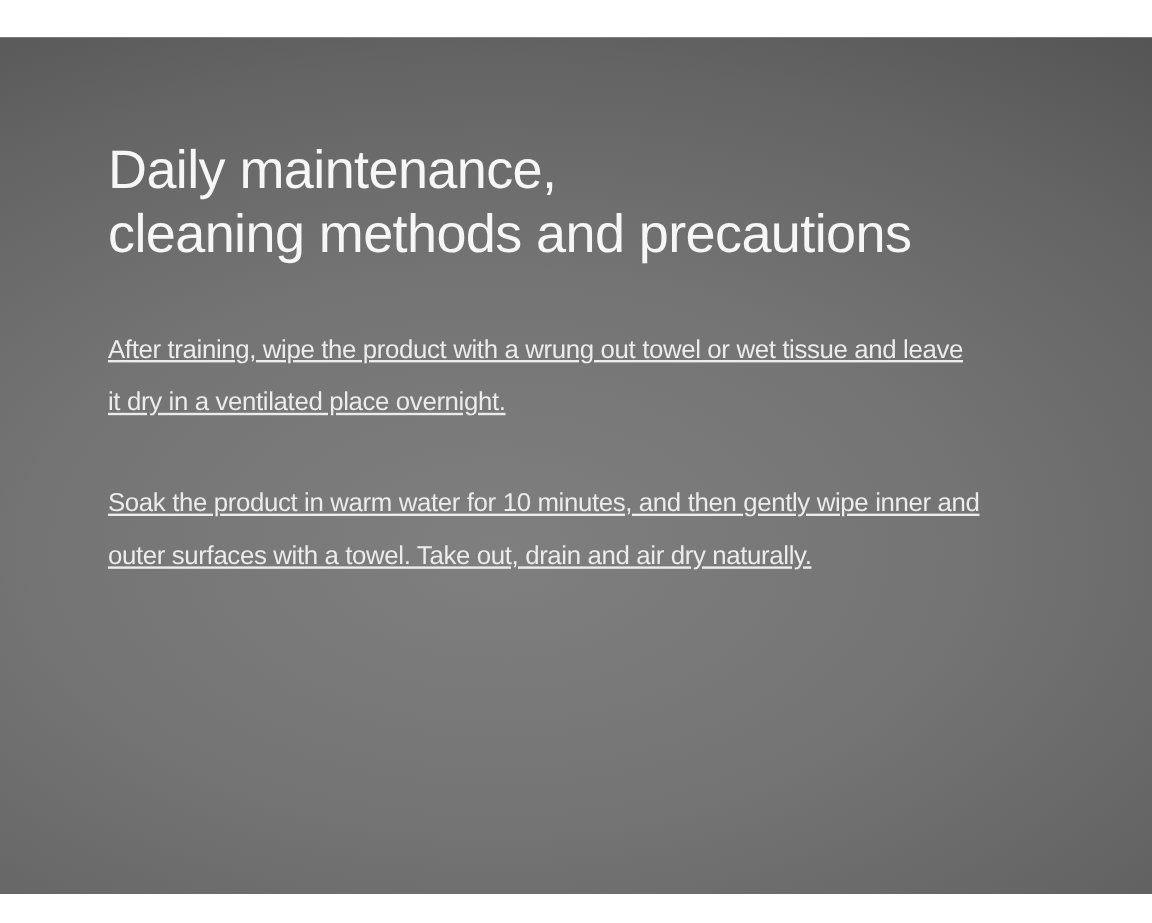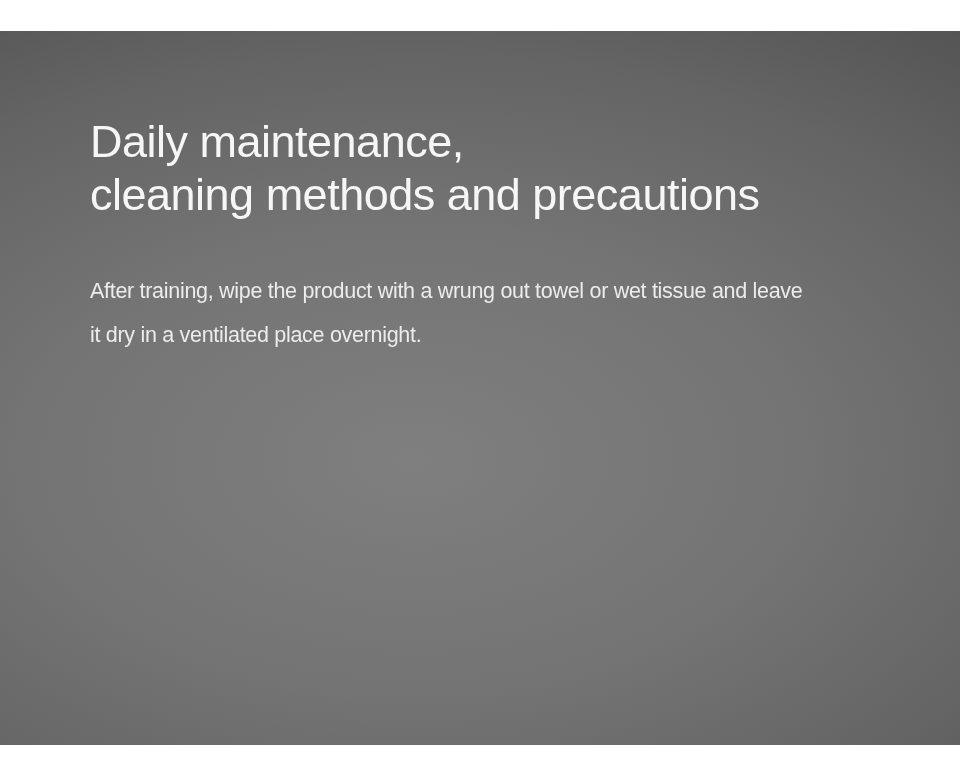--- a/index.html
+++ b/index.html
@@ -50,28 +50,31 @@
   .para {
     position: absolute;
     left: 90px;
     width: 830px;
     font-size: 21.5px;
     line-height: 44px;
     letter-spacing: -0.3px;
     font-weight: normal;
     color: var(--body-color);
     white-space: pre-line;
+    text-decoration: underline;
   }
   .para-1 { top: 238px; }
   .para-2 { top: 366px; }
   .para-3 { top: 496px; }
 </style>
 </head>
 <body>
 
 <div class="page">
   <div class="panel">
     <h1 class="title">Daily maintenance,
 cleaning methods and precautions</h1>
     <p class="para para-1">After training, wipe the product with a wrung out towel or wet tissue and leave
 it dry in a ventilated place overnight.</p>
+    <p class="para para-2">Soak the product in warm water for 10 minutes, and then gently wipe inner and
+outer surfaces with a towel. Take out, drain and air dry naturally.</p>
   </div>
 </div>
 
 </body></html>

